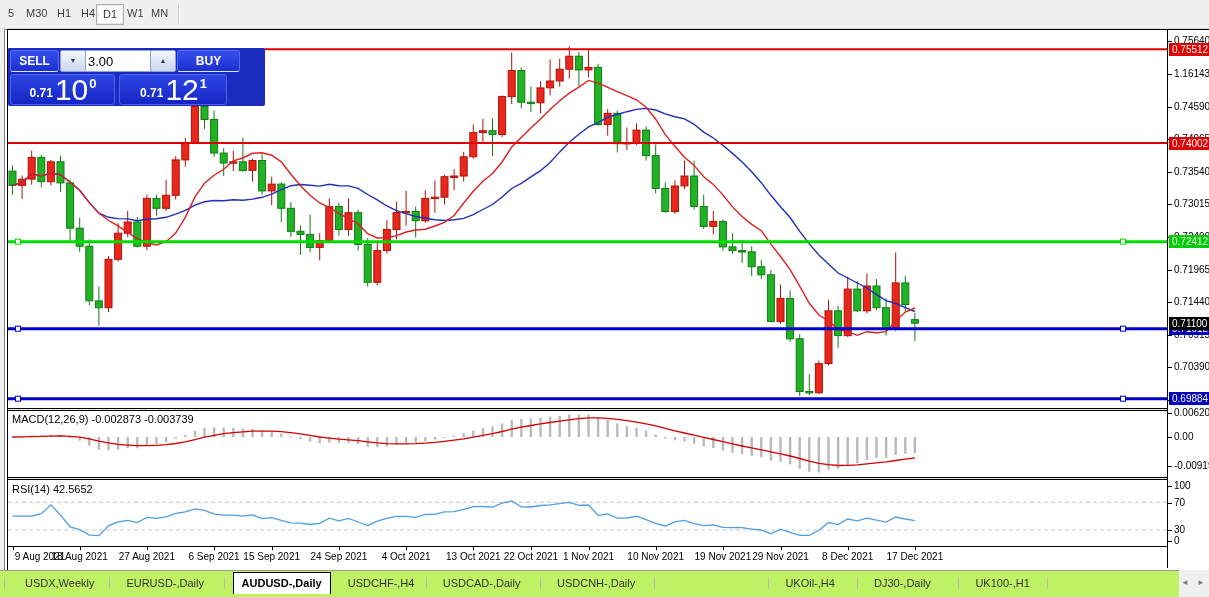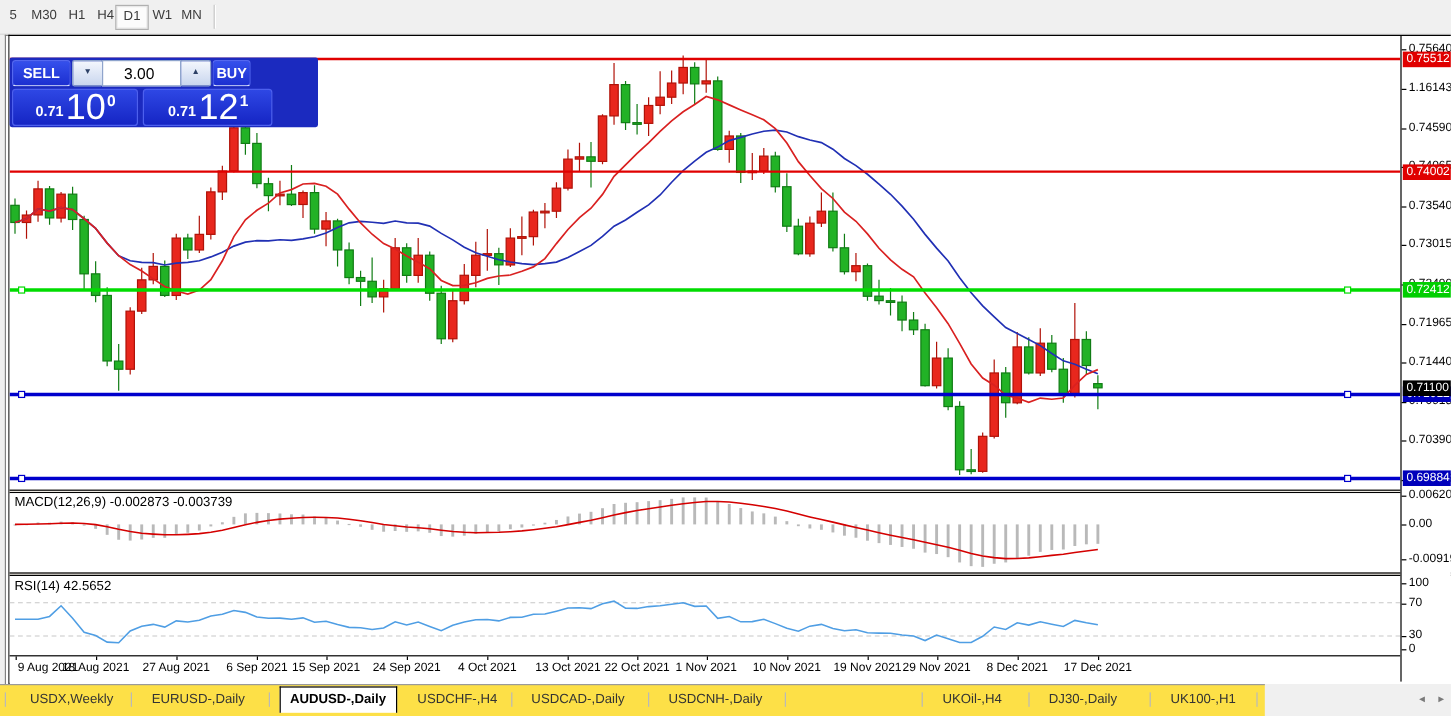--- a/index.html
+++ b/index.html
@@ -24,36 +24,36 @@
   .datetick{position:absolute;top:0;width:1px;height:3px;background:#000;}
   .panelabel{position:absolute;font-size:11px;color:#000;white-space:pre;}
   #title{left:12px;top:33px;font-size:11px;font-weight:bold;color:#000;white-space:pre;}
   #title .tri{font-size:8px;vertical-align:1px;}
   
   #tpanel{left:8px;top:48px;width:221px;height:58px;background:#1b2abf;border-radius:2px;padding-left:36px;}
   .bluebtn{position:absolute;top:2px;height:22px;background:linear-gradient(#3550ec,#1c2fd0);border:1px solid #5468f0;
     border-radius:3px;color:#fff;font-size:12px;font-weight:bold;text-align:center;line-height:21px;box-sizing:border-box;
     border-bottom:1px solid #dfe6ff;}
   #sellbtn{left:2px;width:49px;}
-  #buybtn{left:169px;width:32px;}
+  #buybtn{left:169px;width:63px;}
   .spinbtn{position:absolute;top:2px;width:26px;height:22px;background:linear-gradient(#f4f7fd,#c9d6ee);border:1px solid #8fa4cc;
     box-sizing:border-box;text-align:center;line-height:20px;font-size:7px;color:#2c4066;border-radius:2px;}
   #spindown{left:52px;}
   #spinup{left:142px;}
   #volfield{position:absolute;left:77px;top:2px;width:66px;height:22px;border:1px solid #8fa4cc;box-sizing:border-box;
-    font-size:13px;text-align:center;padding-right:6px;font-family:"Liberation Sans",sans-serif;background:#fff;color:#000;}
+    font-size:13px;text-align:left;padding-right:6px;font-family:"Liberation Sans",sans-serif;background:#fff;color:#000;}
   .pricetile{position:absolute;top:26px;height:31px;background:linear-gradient(#2e47e4,#1525c4);border:1px solid #4d60ee;
     border-radius:3px;box-sizing:border-box;color:#fff;display:flex;align-items:flex-end;justify-content:center;padding-bottom:1px;}
   #selltile{left:2px;width:105px;}
   #buytile{left:111px;width:108px;}
   .pfx{font-size:12px;font-weight:bold;margin:0 2px 3px 0;}
   .big{font-size:30px;line-height:26px;font-weight:400;}
   .sup{font-size:13px;font-weight:bold;position:relative;top:-12px;left:1px;}
   
-  #tabbar{left:0;top:570px;width:1054px;height:27px;background:#fde047;border-top:1px solid #9a9a9a;}
+  #tabbar{left:0;top:570px;width:1179px;height:27px;background:#bef264;border-top:1px solid #9a9a9a;}
   .tab{position:absolute;top:3px;height:18px;line-height:18px;font-size:11px;color:#333;padding:0 8px;white-space:nowrap;}
   .tab.active{background:#fff;border:1px solid #000;border-bottom:none;top:1px;height:21px;line-height:21px;font-weight:bold;color:#000;}
   .tabsep{position:absolute;top:6px;width:1px;height:12px;background:#b9b9b9;}
   .tabarrow{position:absolute;top:7px;font-size:8px;color:#7a7a7a;}
   svg{display:block;}
 </style>
 </head>
 <body>
 
 <div id="app">

